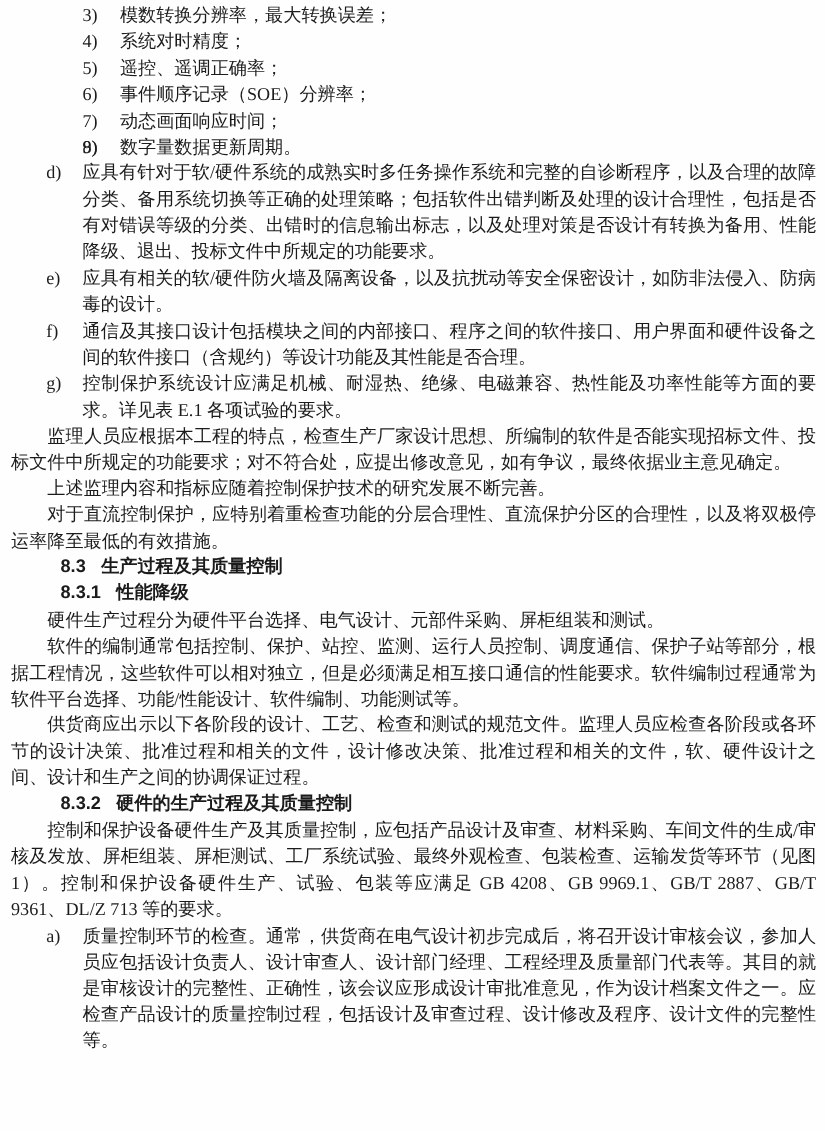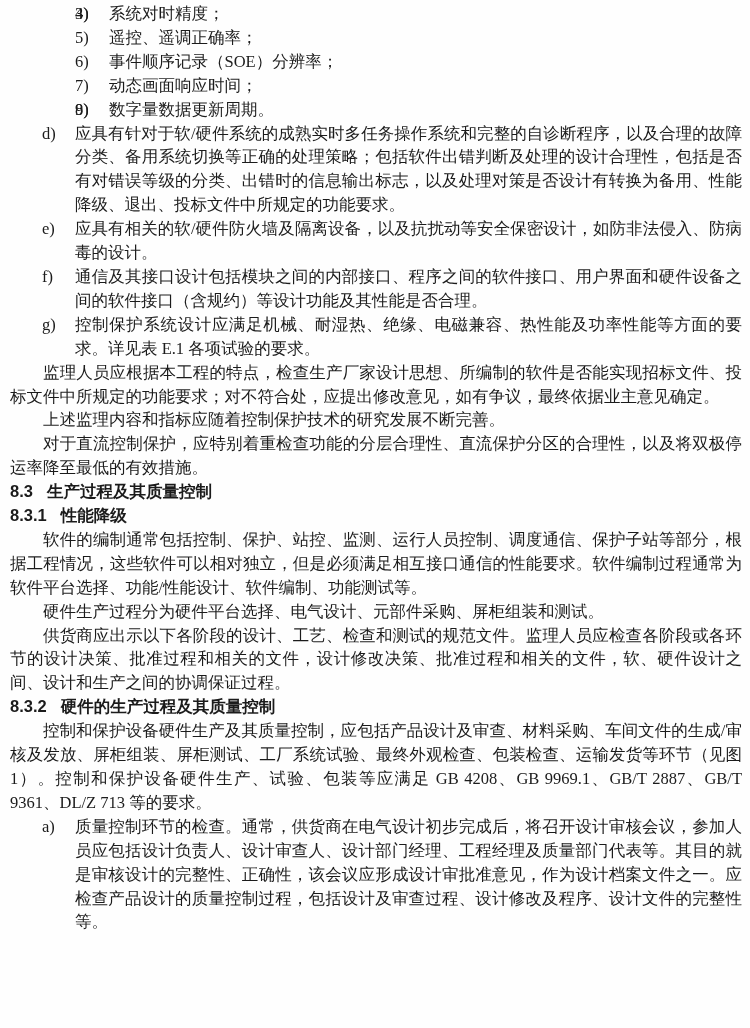--- a/index.html
+++ b/index.html
@@ -21,29 +21,30 @@
   .numbered{position:relative;padding-left:99px;}
   .numbered .marker{position:absolute;left:65px;top:0;}
   .lettered{position:relative;padding-left:65px;}
   .lettered .marker{position:absolute;left:32px;top:0;}
   .para{text-indent:2em;}
   .heading{
     font-family:"Liberation Sans","DejaVu Sans",sans-serif;
     font-weight:bold;
     text-align:left;
   }
-  .heading .h-num{display:inline-block;margin-right:14px;}
+  .heading .h-num{display:inline-block;margin-right:14px;margin-left:45px;}
 </style>
 </head>
 <body>
 
 <div class="page">
 
   <div class="block numbered">
     <span class="marker">3)</span>
+    <span>模数转换分辨率，最大转换误差；</span>
   </div>
   <div class="block numbered">
     <span class="marker">4)</span>
     <span>系统对时精度；</span>
   </div>
   <div class="block numbered">
     <span class="marker">5)</span>
     <span>遥控、遥调正确率；</span>
   </div>
   <div class="block numbered">
@@ -83,22 +84,22 @@
   <p class="block para">上述监理内容和指标应随着控制保护技术的研究发展不断完善。</p>
   <p class="block para">对于直流控制保护，应特别着重检查功能的分层合理性、直流保护分区的合理性，以及将双极停运率降至最低的有效措施。</p>
 
   <div class="block heading">
     <span class="h-num">8.3</span><span>生产过程及其质量控制</span>
   </div>
   <div class="block heading">
     <span class="h-num">8.3.1</span><span>性能降级</span>
   </div>
 
+  <p class="block para">硬件生产过程分为硬件平台选择、电气设计、元部件采购、屏柜组装和测试。</p>
   <p class="block para">软件的编制通常包括控制、保护、站控、监测、运行人员控制、调度通信、保护子站等部分，根据工程情况，这些软件可以相对独立，但是必须满足相互接口通信的性能要求。软件编制过程通常为软件平台选择、功能/性能设计、软件编制、功能测试等。</p>
-  <p class="block para">硬件生产过程分为硬件平台选择、电气设计、元部件采购、屏柜组装和测试。</p>
   <p class="block para">供货商应出示以下各阶段的设计、工艺、检查和测试的规范文件。监理人员应检查各阶段或各环节的设计决策、批准过程和相关的文件，设计修改决策、批准过程和相关的文件，软、硬件设计之间、设计和生产之间的协调保证过程。</p>
 
   <div class="block heading">
     <span class="h-num">8.3.2</span><span>硬件的生产过程及其质量控制</span>
   </div>
 
   <p class="block para">控制和保护设备硬件生产及其质量控制，应包括产品设计及审查、材料采购、车间文件的生成/审核及发放、屏柜组装、屏柜测试、工厂系统试验、最终外观检查、包装检查、运输发货等环节（见图 1）。控制和保护设备硬件生产、试验、包装等应满足 GB 4208、GB 9969.1、GB/T 2887、GB/T 9361、DL/Z 713 等的要求。</p>
 
   <div class="block lettered">
     <span class="marker">a)</span>

